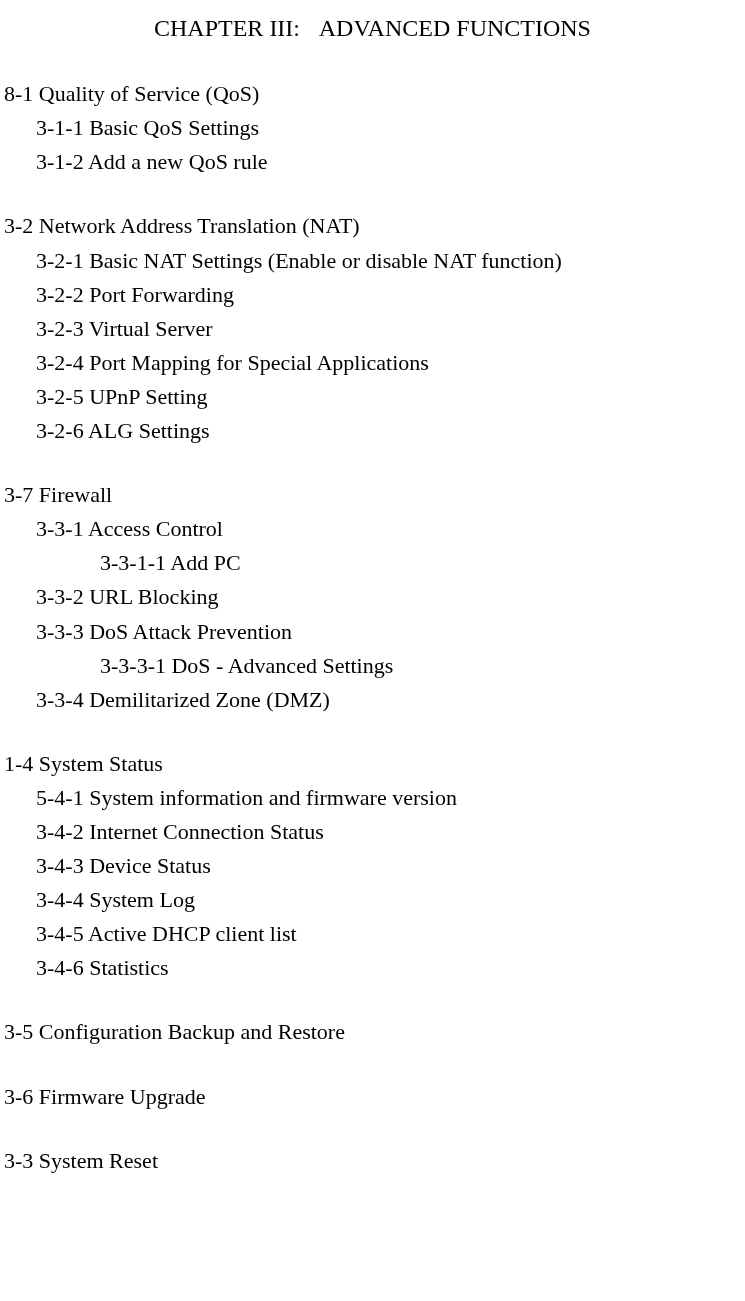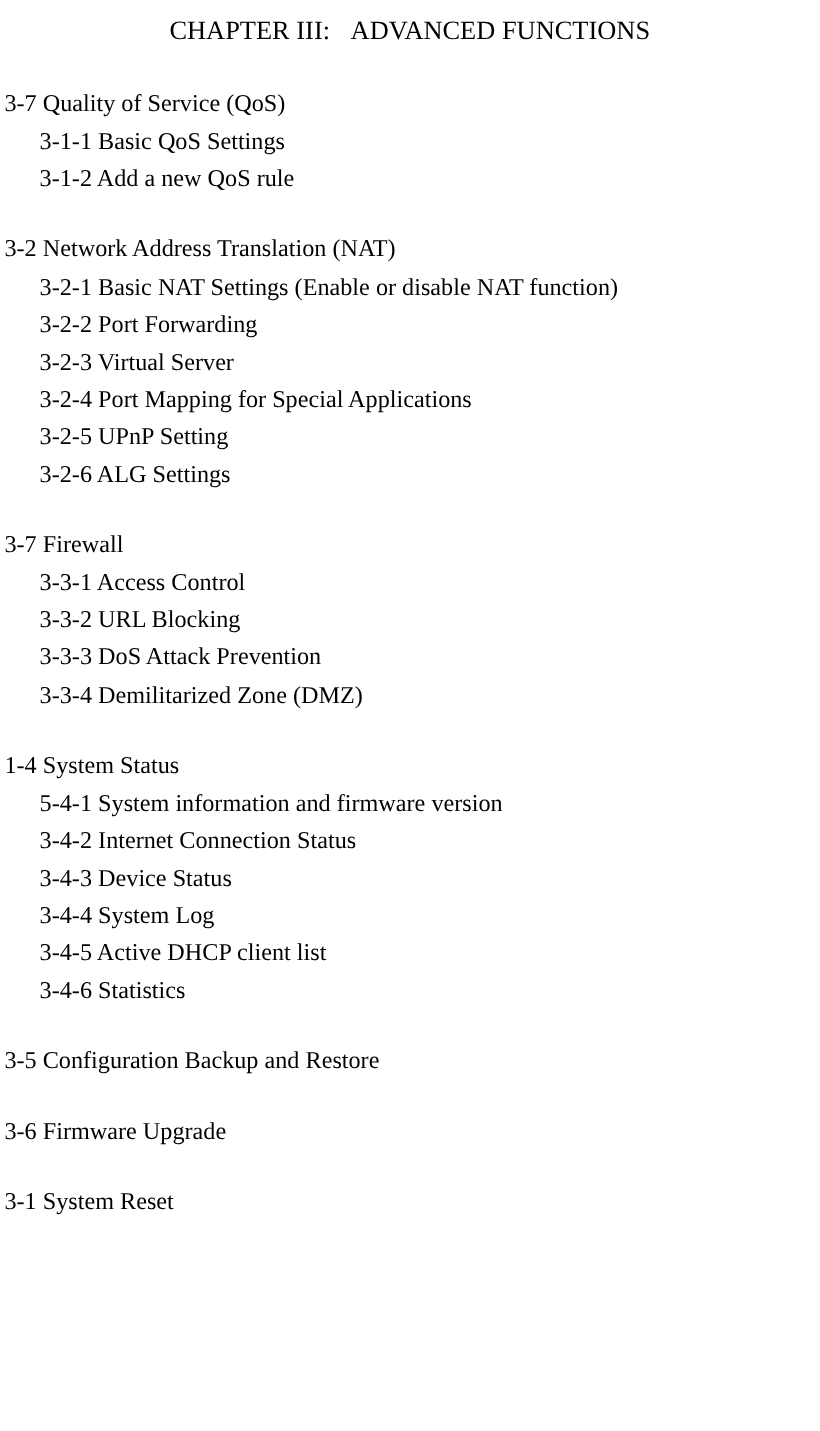--- a/index.html
+++ b/index.html
@@ -38,40 +38,42 @@
   </style>
 </head>
 <body>
 
 <div class="chapter-title">
   <span>CHAPTER III:</span><span class="gap"></span>
   <span>ADVANCED FUNCTIONS</span>
 </div>
 
 <div class="section-block">
-  <div class="toc-row level-1">3-7 Quality of Service (QoS)</div>
+  <div class="toc-row level-1">8-1 Quality of Service (QoS)</div>
   <div class="toc-row level-2">3-1-1 Basic QoS Settings</div>
   <div class="toc-row level-2">3-1-2 Add a new QoS rule</div>
 </div>
 
 <div class="section-block">
   <div class="toc-row level-1">3-2 Network Address Translation (NAT)</div>
   <div class="toc-row level-2">3-2-1 Basic NAT Settings (Enable or disable NAT function)</div>
   <div class="toc-row level-2">3-2-2 Port Forwarding</div>
   <div class="toc-row level-2">3-2-3 Virtual Server</div>
   <div class="toc-row level-2">3-2-4 Port Mapping for Special Applications</div>
   <div class="toc-row level-2">3-2-5 UPnP Setting</div>
   <div class="toc-row level-2">3-2-6 ALG Settings</div>
 </div>
 
 <div class="section-block">
   <div class="toc-row level-1">3-7 Firewall</div>
   <div class="toc-row level-2">3-3-1 Access Control</div>
+  <div class="toc-row level-3">3-3-1-1 Add PC</div>
   <div class="toc-row level-2">3-3-2 URL Blocking</div>
   <div class="toc-row level-2">3-3-3 DoS Attack Prevention</div>
+  <div class="toc-row level-3">3-3-3-1 DoS - Advanced Settings</div>
   <div class="toc-row level-2">3-3-4 Demilitarized Zone (DMZ)</div>
 </div>
 
 <div class="section-block">
   <div class="toc-row level-1">1-4 System Status</div>
   <div class="toc-row level-2">5-4-1 System information and firmware version</div>
   <div class="toc-row level-2">3-4-2 Internet Connection Status</div>
   <div class="toc-row level-2">3-4-3 Device Status</div>
   <div class="toc-row level-2">3-4-4 System Log</div>
   <div class="toc-row level-2">3-4-5 Active DHCP client list</div>
@@ -80,14 +82,14 @@
 
 <div class="section-block">
   <div class="toc-row level-1">3-5 Configuration Backup and Restore</div>
 </div>
 
 <div class="section-block">
   <div class="toc-row level-1">3-6 Firmware Upgrade</div>
 </div>
 
 <div class="section-block">
-  <div class="toc-row level-1">3-1 System Reset</div>
+  <div class="toc-row level-1">3-3 System Reset</div>
 </div>
 
 </body></html>

